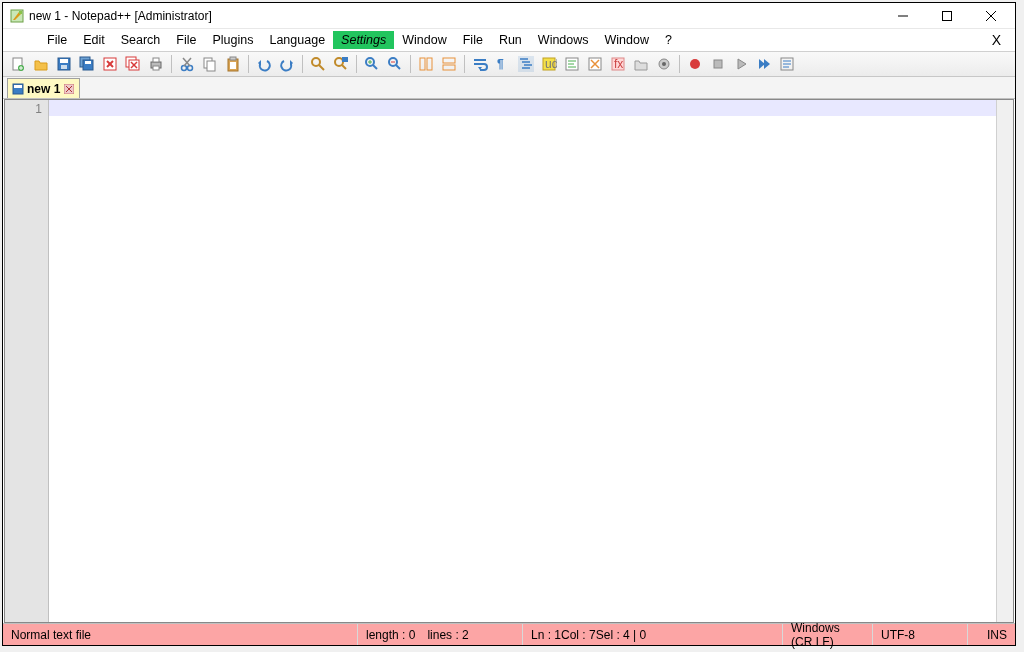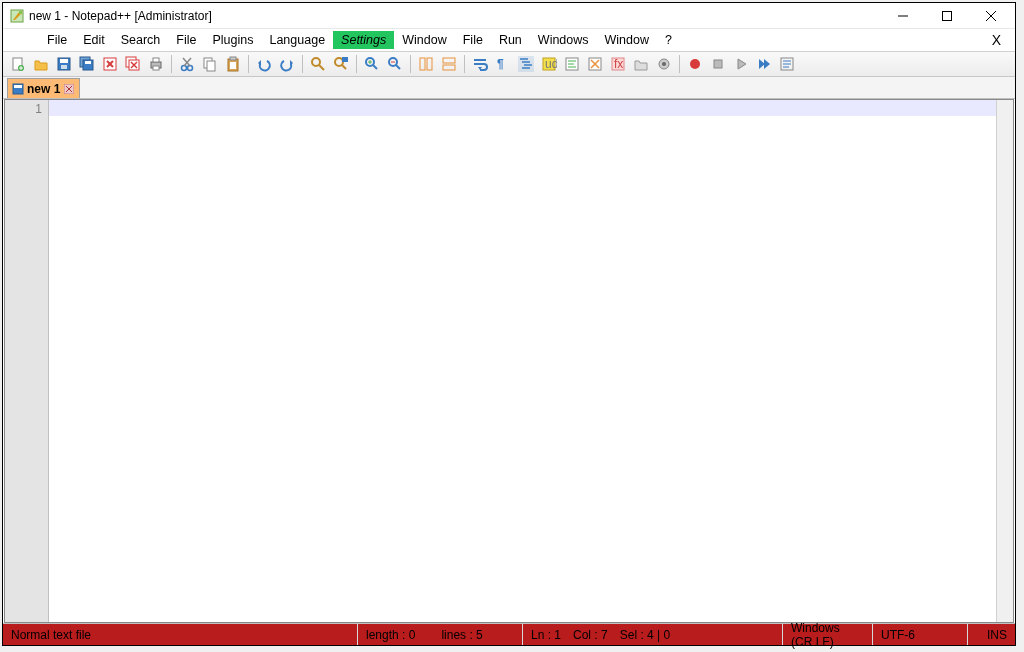--- a/index.html
+++ b/index.html
@@ -18,33 +18,33 @@
 .menubar .menu-item.hover { background: #22c55e; font-style: italic; }
 .menubar .extra-close { margin-left: auto; padding: 0 8px; font-size: 14px; }
 
 
 .toolbar { height: 26px; background: linear-gradient(#f9f9f9,#ececec); border-top: 1px solid #d0d0d0; border-bottom: 1px solid #c7c7c7; display: flex; align-items: center; padding: 0 4px; gap: 1px; }
 .toolbar .tbtn { width: 22px; height: 22px; display: flex; align-items: center; justify-content: center; cursor: default; }
 .toolbar .sep { width: 1px; height: 18px; background: #c0c0c0; margin: 0 3px; }
 
 
 .tabbar { height: 22px; background: #f4f4f4; border-bottom: 1px solid #c0c0c0; display: flex; align-items: flex-end; padding-left: 4px; }
-.tab { height: 20px; background: #fdba74; border: 1px solid #a0a0a0; border-bottom: none; display: flex; align-items: center; padding: 0 4px; gap: 3px; font-family: "Courier New", monospace; font-size: 11px; font-weight: bold; }
+.tab { height: 20px; background: #fef9c3; border: 1px solid #a0a0a0; border-bottom: none; display: flex; align-items: center; padding: 0 4px; gap: 3px; font-family: "Courier New", monospace; font-size: 11px; font-weight: bold; }
 .tab .file-icon { width: 12px; height: 12px; }
 .tab .tab-close { width: 12px; height: 12px; display: flex; align-items: center; justify-content: center; }
 
 
 .editor { flex: 1; display: flex; background: #fff; border: 1px solid #888; margin: 0 1px; position: relative; overflow: hidden; }
 .gutter { width: 44px; background: #e4e4e4; border-right: 1px solid #c0c0c0; text-align: right; padding: 2px 6px 0 0; font-family: "Courier New", monospace; font-size: 11px; color: #808080; }
 .editor-body { flex: 1; position: relative; }
 .current-line { position: absolute; top: 0; left: 0; right: 0; height: 16px; background: #e8e8ff; }
 .scrollbar-v { position: absolute; right: 0; top: 0; bottom: 0; width: 17px; background: #f0f0f0; border-left: 1px solid #d0d0d0; }
 
 
-.statusbar { height: 22px; background: #b91c1c; border-top: 1px solid #c0c0c0; display: flex; align-items: flex-end; font-size: 12px; color: #000; }
+.statusbar { height: 22px; background: #fca5a5; border-top: 1px solid #c0c0c0; display: flex; align-items: flex-end; font-size: 12px; color: #000; }
 .statusbar .cell { padding: 0 8px; height: 100%; display: flex; align-items: center; border-right: 1px solid #d8d8d8; }
 .statusbar .cell:first-child { border-left: none; }
 
 svg { display: block; }
 </style>
 </head>
 <body>
 
 <div class="window">
 
@@ -335,27 +335,27 @@
       <div>1</div>
     </div>
     <div class="editor-body">
       <div class="current-line"></div>
     </div>
     <div class="scrollbar-v"></div>
   </div>
 
   <div class="statusbar">
     <div class="cell" style="width:355px">Normal text file</div>
-    <div class="cell" style="width:165px;gap:26px">
+    <div class="cell" style="width:165px;gap:12px">
       <span>length : 0</span>
-      <span>lines : 5</span>
-    </div>
-    <div class="cell" style="width:260px;gap:12px">
+      <span>lines : 2</span>
+    </div>
+    <div class="cell" style="width:260px;">
       <span>Ln : 1</span>
       <span>Col : 7</span>
       <span>Sel : 4 | 0</span>
     </div>
     <div class="cell" style="width:90px">Windows (CR LF)</div>
-    <div class="cell" style="width:95px">UTF-6</div>
+    <div class="cell" style="width:95px">UTF-8</div>
     <div class="cell" style="flex:1;justify-content:flex-end;border-right:none">INS</div>
   </div>
 
 </div>
 
 </body></html>

